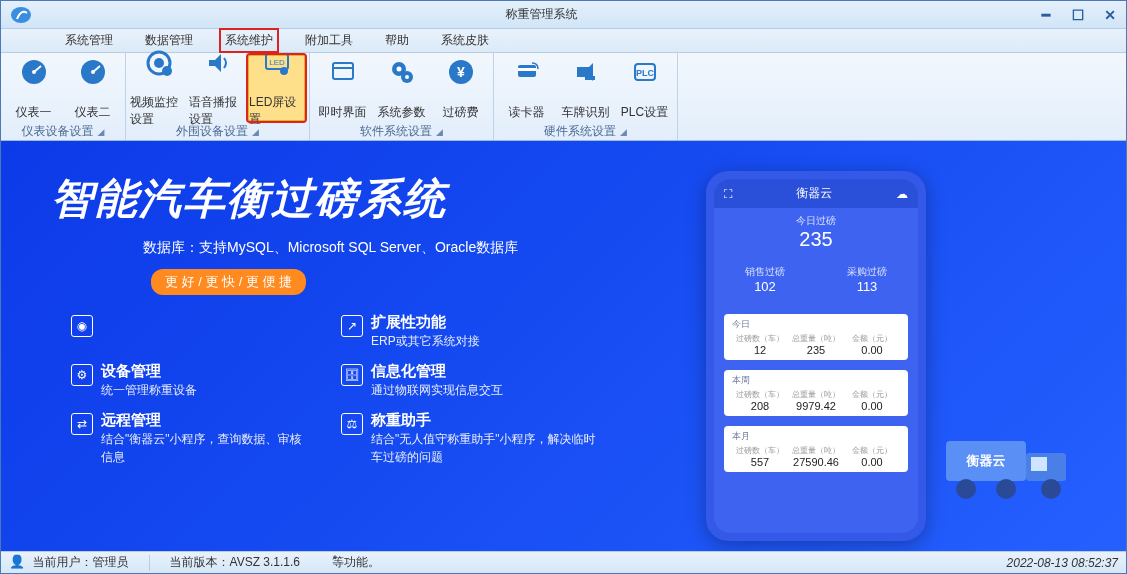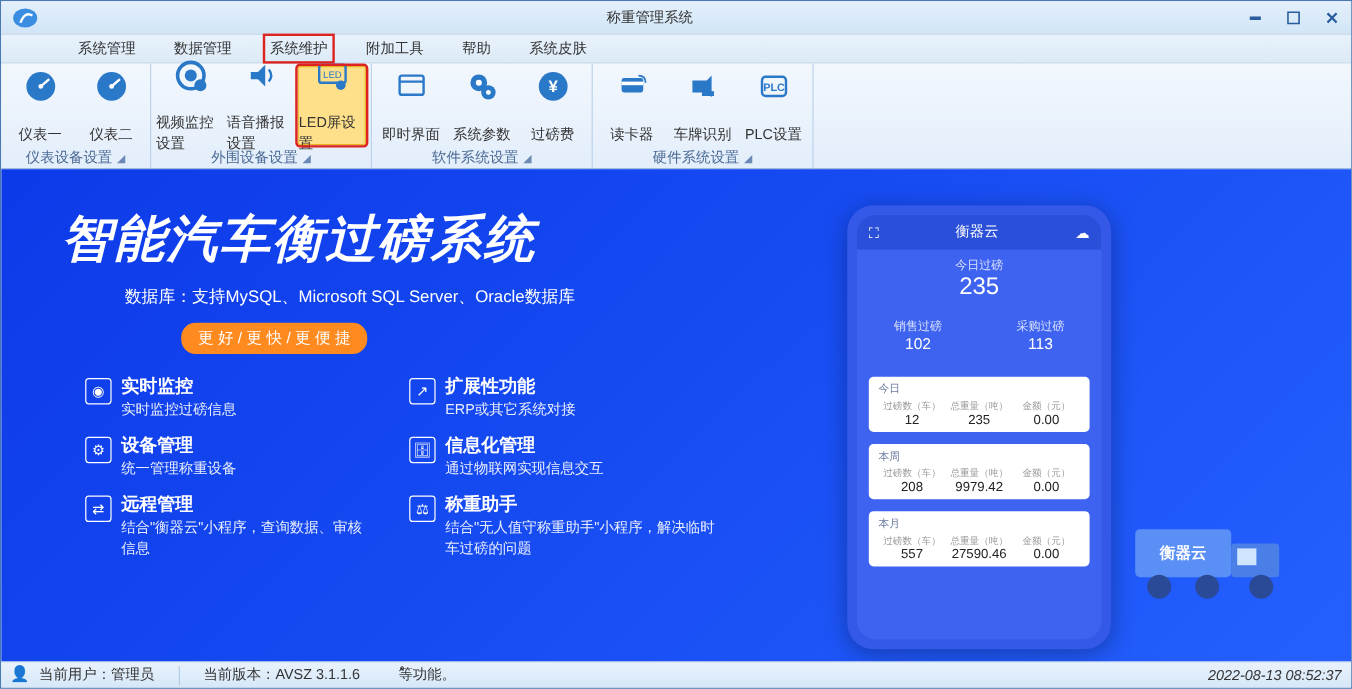--- a/index.html
+++ b/index.html
@@ -124,21 +124,21 @@
 .hero-title {
   font-size: 42px;
   font-weight: bold;
   font-style: italic;
   letter-spacing: 2px;
   margin-bottom: 12px;
 }
 .hero-sub {
   font-size: 14px;
   margin-bottom: 12px;
-  margin-left: 53px;
+  margin-left: 92px;
 }
 .hero-badge {
   display: inline-block;
   background: #ff8a1f;
   color: #fff;
   padding: 4px 14px;
   border-radius: 12px;
   font-size: 13px;
   margin-left: 100px;
   margin-bottom: 18px;
@@ -430,24 +430,20 @@
     </div>
   </div>
 
 <div class="content">
   <div class="hero-title">智能汽车衡过磅系统</div>
   <div class="hero-sub">数据库：支持MySQL、Microsoft SQL Server、Oracle数据库</div>
   <div class="hero-badge">更 好 / 更 快 / 更 便 捷</div>
   <div class="features" id="features">
       <div class="feature">
         <div class="ficon">◉</div>
-        <div class="ftext">
-          <div class="ftitle">实时监控</div>
-          <div class="fdesc">实时监控过磅信息</div>
-        </div>
       </div>
       <div class="feature">
         <div class="ficon">↗</div>
         <div class="ftext">
           <div class="ftitle">扩展性功能</div>
           <div class="fdesc">ERP或其它系统对接</div>
         </div>
       </div>
       <div class="feature">
         <div class="ficon">⚙</div>

